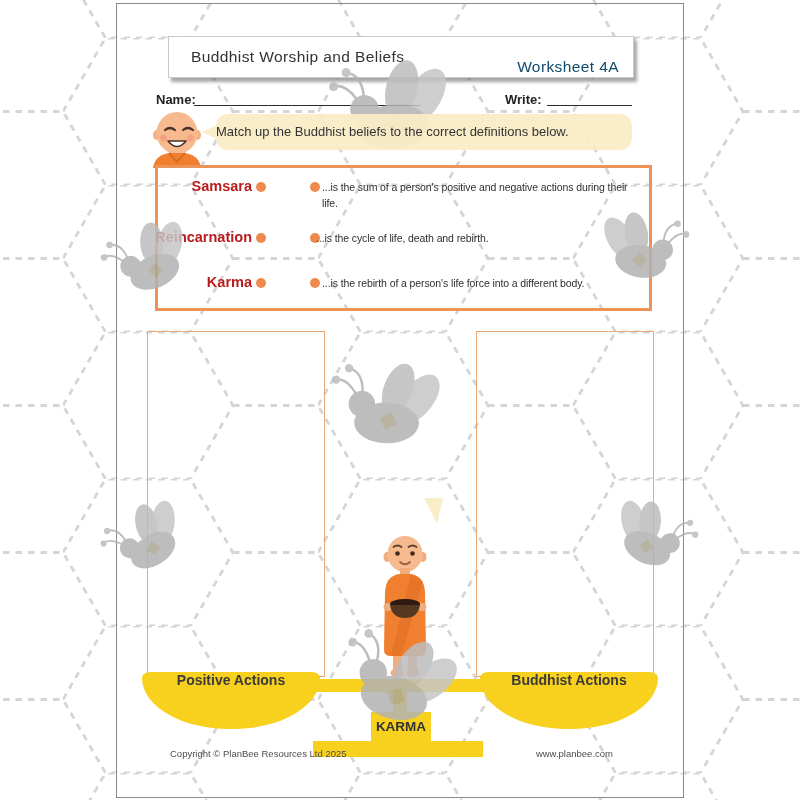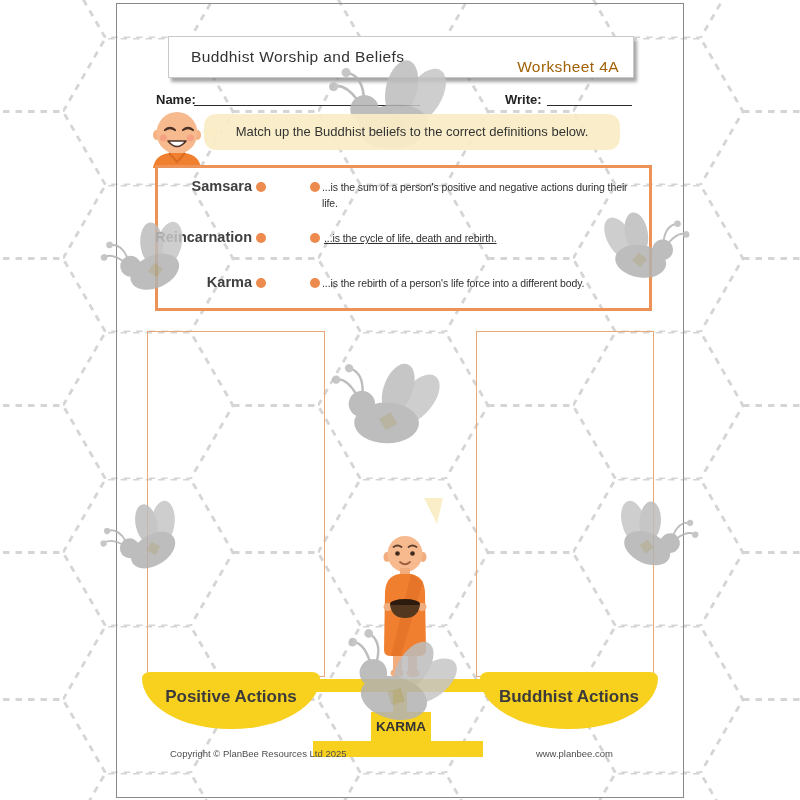--- a/index.html
+++ b/index.html
@@ -13,51 +13,51 @@
   .z2{z-index:2;} .z3{z-index:3;} .z4{z-index:4;} .z5{z-index:5;}
 
   
   .page-border{left:116px;top:3px;width:566px;height:793px;border:1px solid #8a8a8a;z-index:1;}
 
   
   .header-box{left:168px;top:36px;width:466px;height:42px;background:#ffffff;border:1px solid #c9c9c9;
       box-shadow:3px 4px 3px rgba(95,95,95,0.55);display:flex;align-items:center;justify-content:space-between;
       padding:0 14px 0 22px;box-sizing:border-box;}
   .header-title{font-size:15.5px;letter-spacing:.4px;color:#333;}
-  .header-num{font-size:15.5px;letter-spacing:.4px;color:#a16207;margin-top:20px;}
+  .header-num{font-size:15.5px;letter-spacing:.4px;color:#0c4a6e;margin-top:20px;}
 
   .field-label{font-size:13px;font-weight:bold;color:#222;}
   .field-line{border-bottom:1.6px solid #2b2b2b;height:0;}
 
   
   .bubble{background:rgba(250,237,198,0.93);border-radius:12px;}
-  .bubble1{left:204px;top:114px;width:416px;height:36px;line-height:36px;text-align:center;
+  .bubble1{left:216px;top:114px;width:416px;height:36px;line-height:36px;
       font-size:13px;color:#333;}
   .bubble1-tail{left:202px;top:125px;width:0;height:0;border-top:7px solid transparent;
       border-bottom:7px solid transparent;border-right:15px solid rgba(250,237,198,0.95);}
   .bubble2{left:333px;top:322px;width:126px;height:182px;border-radius:15px;
       font-size:12.5px;line-height:23px;text-align:center;color:#333;white-space:pre-line;
       padding-top:12px;box-sizing:border-box;}
   .bubble2-tail{left:424px;top:498px;width:0;height:0;border-left:13px solid transparent;
       border-right:6px solid transparent;border-top:26px solid rgba(250,237,198,0.95);}
 
   
   .match-box{left:155px;top:165px;width:497px;height:146px;border:3px solid #ED9357;box-sizing:border-box;}
-  .term{font-size:14.5px;font-weight:600;color:#404040;text-align:right;width:100px;}
+  .term{font-size:14.5px;font-weight:600;color:#b91c1c;text-align:right;width:100px;}
   .dot{width:10px;height:10px;border-radius:50%;background:#ED8A4D;}
   .def{font-size:10.5px;letter-spacing:-0.1px;line-height:15.5px;color:#2f2f2f;}
 
   
   .ans-box{top:331px;width:178px;height:346px;border:1.5px solid #E9A876;box-sizing:border-box;}
 
   
   .beam{left:150px;top:679px;width:500px;height:13px;background:#F8D01E;}
   .pan{top:672px;width:178px;height:57px;background:#F8D01E;
        border-radius:8px 8px 89px 89px/6px 6px 52px 52px;text-align:center;}
-  .pan-label{font-size:17px;font-weight:600;color:#3b3b3b;margin-top:15px;}
+  .pan-label{font-size:14px;font-weight:600;color:#3b3b3b;}
   .stem{left:393px;top:691px;width:14px;height:22px;background:#F8D01E;}
   .step{left:371px;top:712px;width:60px;height:30px;background:#F8D01E;line-height:30px;text-align:center;
         font-size:13.5px;font-weight:600;color:#333;}
   .base{left:313px;top:741px;width:170px;height:16px;background:#F8D01E;}
 
   .footer{font-size:9.5px;color:#4d4d4d;}
 </style>
 </head>
 <body>
 
@@ -114,21 +114,21 @@
   <div class="abs match-box z2"></div>
 
   <div class="abs term z2" style="left:152px;top:178px;">Samsara</div>
   <div class="abs dot z2" style="left:256px;top:182px;"></div>
   <div class="abs dot z2" style="left:310px;top:182px;"></div>
   <div class="abs def z2" style="left:322px;top:180px;width:312px;">...is the sum of a person's positive and negative actions during their life.</div>
 
   <div class="abs term z2" style="left:152px;top:229px;">Reincarnation</div>
   <div class="abs dot z2" style="left:256px;top:233px;"></div>
   <div class="abs dot z2" style="left:310px;top:233px;"></div>
-  <div class="abs def z2" style="left:324px;top:231px;width:345px;text-decoration:underline;">...is the cycle of life, death and rebirth.</div>
+  <div class="abs def z2" style="left:316px;top:231px;width:345px;">...is the cycle of life, death and rebirth.</div>
 
   <div class="abs term z2" style="left:152px;top:274px;">Karma</div>
   <div class="abs dot z2" style="left:256px;top:278px;"></div>
   <div class="abs dot z2" style="left:310px;top:278px;"></div>
   <div class="abs def z2" style="left:322px;top:276px;width:345px;">...is the rebirth of a person's life force into a different body.</div>
 
   <div class="abs ans-box z2" style="left:147px;"></div>
   <div class="abs ans-box z2" style="left:476px;"></div>
 
   <svg class="abs z3" style="left:0;top:0;pointer-events:none;" width="800" height="800">

